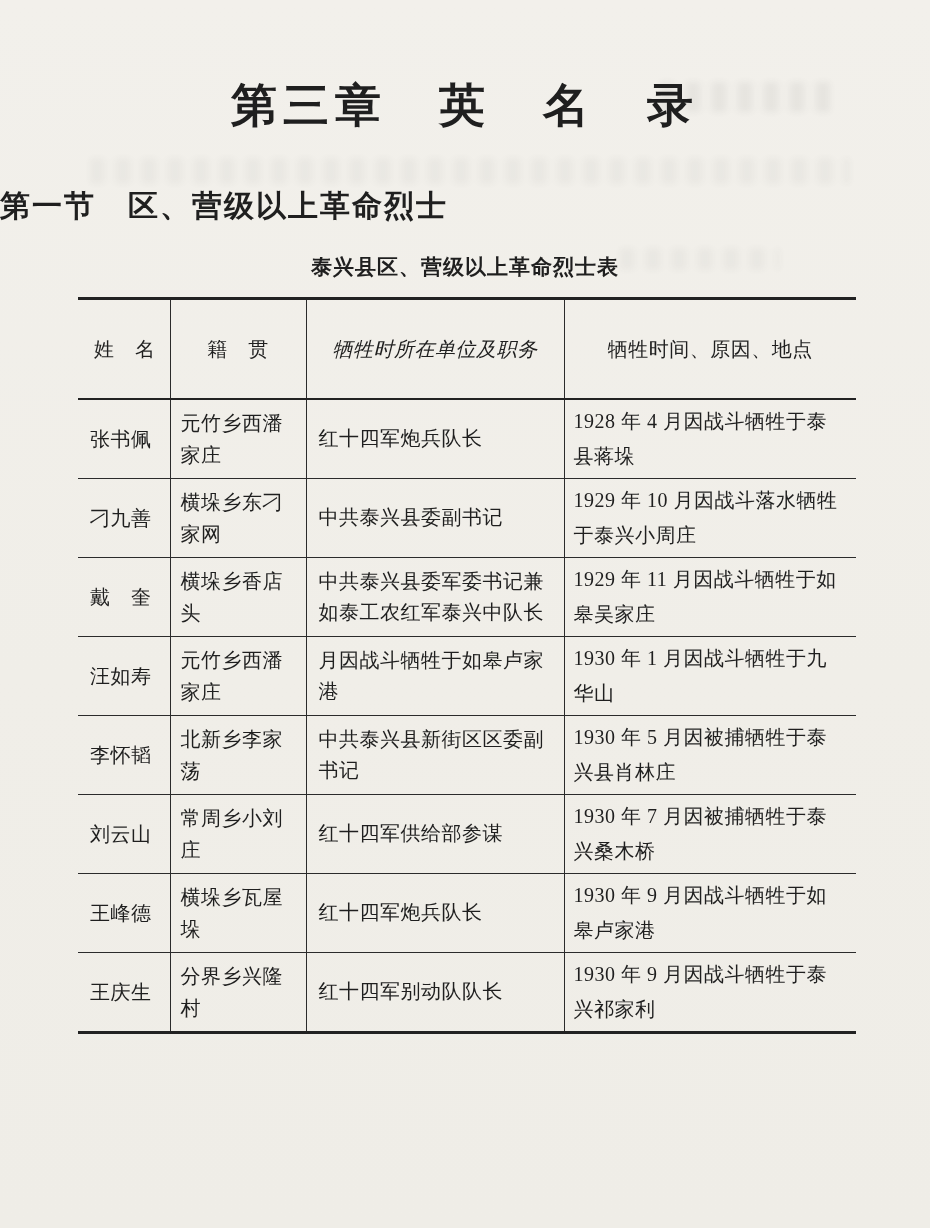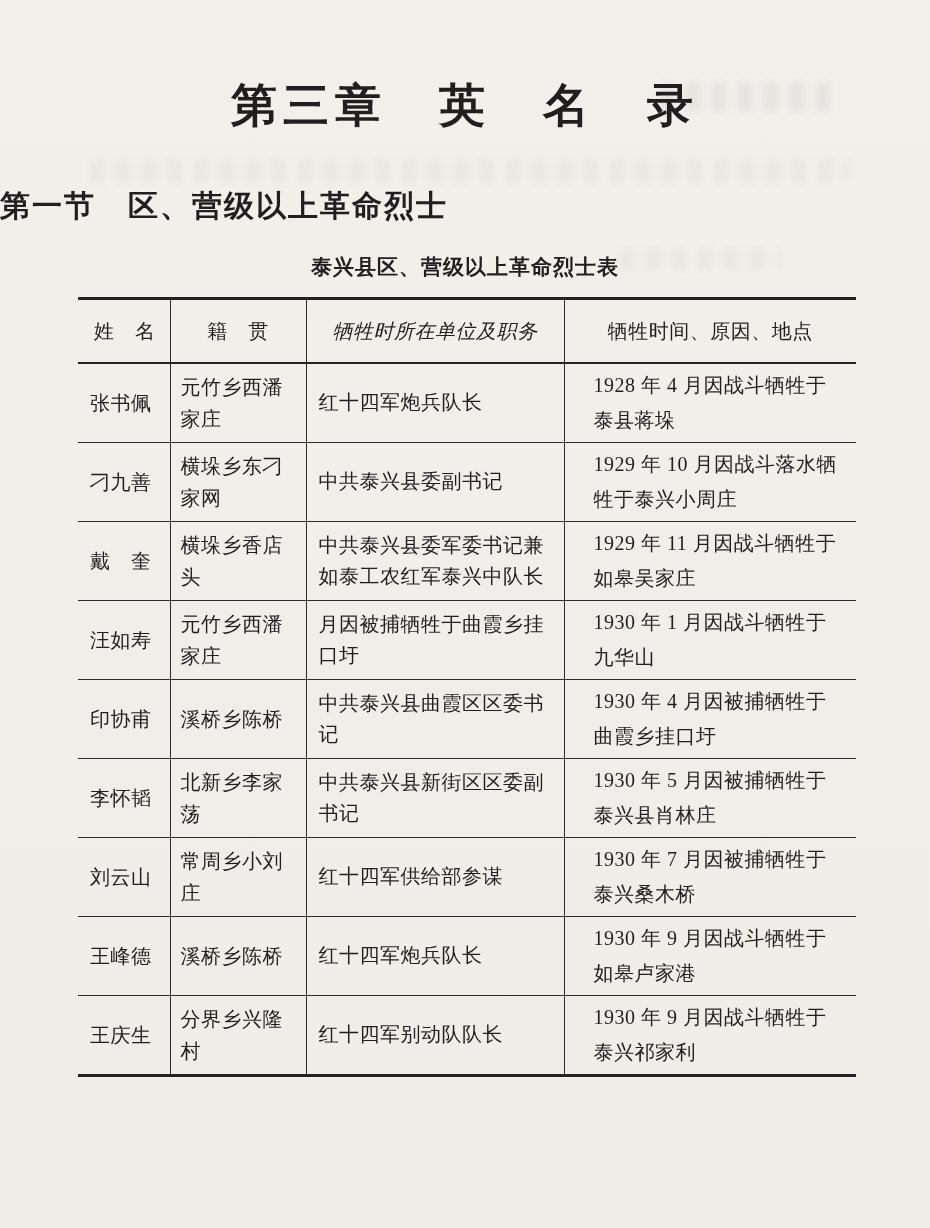--- a/index.html
+++ b/index.html
@@ -56,21 +56,21 @@
     table-layout: fixed;
     border-top: 3px solid #222;
     border-bottom: 3px solid #222;
     font-size: 20px;
   }
   col.c1 { width: 92px; }
   col.c2 { width: 136px; }
   col.c3 { width: 258px; }
   col.c4 { width: 292px; }
 
-  thead tr { height: 64px; }
+  thead tr { height: 100px; }
   tbody tr { height: 74px; }
 
   th, td {
     font-weight: normal;
     vertical-align: middle;
     padding: 4px 10px;
     line-height: 32px;
     letter-spacing: 0.5px;
   }
   th + th, td + td { border-left: 1.5px solid #2b2b2b; }
@@ -78,21 +78,21 @@
   tbody td { border-bottom: 1.5px solid #2b2b2b; }
 
   th.h-name   { text-align: left; padding-left: 16px; }
   th.h-native { text-align: center; }
   th.h-unit   { text-align: center; font-style: italic; }
   th.h-sac    { text-align: center; }
 
   td.cell-name   { text-align: left; padding-left: 12px; padding-right: 4px; }
   td.cell-native { text-align: left; padding-left: 10px; }
   td.cell-unit   { text-align: left; padding-left: 12px; line-height: 31px; }
-  td.cell-sac    { text-align: left; padding-left: 29px; line-height: 35px; }
+  td.cell-sac    { text-align: left; padding-left: 9px; line-height: 35px; }
 
   .alias {
     display: block;
     font-size: 17px;
     letter-spacing: -1px;
     margin-left: -8px;
     line-height: 26px;
     white-space: nowrap;
   }
   .alias:empty { display: none; }
@@ -142,44 +142,38 @@
         </tr>
         <tr>
           <td class="cell-name"><span>戴　奎</span></td>
           <td class="cell-native">横垛乡香店头</td>
           <td class="cell-unit">中共泰兴县委军委书记兼如泰工农红军泰兴中队长</td>
           <td class="cell-sac">1929 年 11 月因战斗牺牲于如皋吴家庄</td>
         </tr>
         <tr>
           <td class="cell-name"><span>汪如寿</span></td>
           <td class="cell-native">元竹乡西潘家庄</td>
-          <td class="cell-unit">月因被捕牺牲于曲霞乡挂口圩</td>
+          <td class="cell-unit">月因战斗牺牲于如皋卢家港</td>
           <td class="cell-sac">1930 年 1 月因战斗牺牲于九华山</td>
-        </tr>
-        <tr>
-          <td class="cell-name"><span>印协甫</span></td>
-          <td class="cell-native">溪桥乡陈桥</td>
-          <td class="cell-unit">中共泰兴县曲霞区区委书记</td>
-          <td class="cell-sac">1930 年 4 月因被捕牺牲于曲霞乡挂口圩</td>
         </tr>
         <tr>
           <td class="cell-name"><span>李怀韬</span></td>
           <td class="cell-native">北新乡李家荡</td>
           <td class="cell-unit">中共泰兴县新街区区委副书记</td>
           <td class="cell-sac">1930 年 5 月因被捕牺牲于泰兴县肖林庄</td>
         </tr>
         <tr>
           <td class="cell-name"><span>刘云山</span></td>
           <td class="cell-native">常周乡小刘庄</td>
           <td class="cell-unit">红十四军供给部参谋</td>
           <td class="cell-sac">1930 年 7 月因被捕牺牲于泰兴桑木桥</td>
         </tr>
         <tr>
           <td class="cell-name"><span>王峰德</span></td>
-          <td class="cell-native">溪桥乡陈桥</td>
+          <td class="cell-native">横垛乡瓦屋垛</td>
           <td class="cell-unit">红十四军炮兵队长</td>
           <td class="cell-sac">1930 年 9 月因战斗牺牲于如皋卢家港</td>
         </tr>
         <tr>
           <td class="cell-name"><span>王庆生</span></td>
           <td class="cell-native">分界乡兴隆村</td>
           <td class="cell-unit">红十四军别动队队长</td>
           <td class="cell-sac">1930 年 9 月因战斗牺牲于泰兴祁家利</td>
         </tr>
       </tbody>

